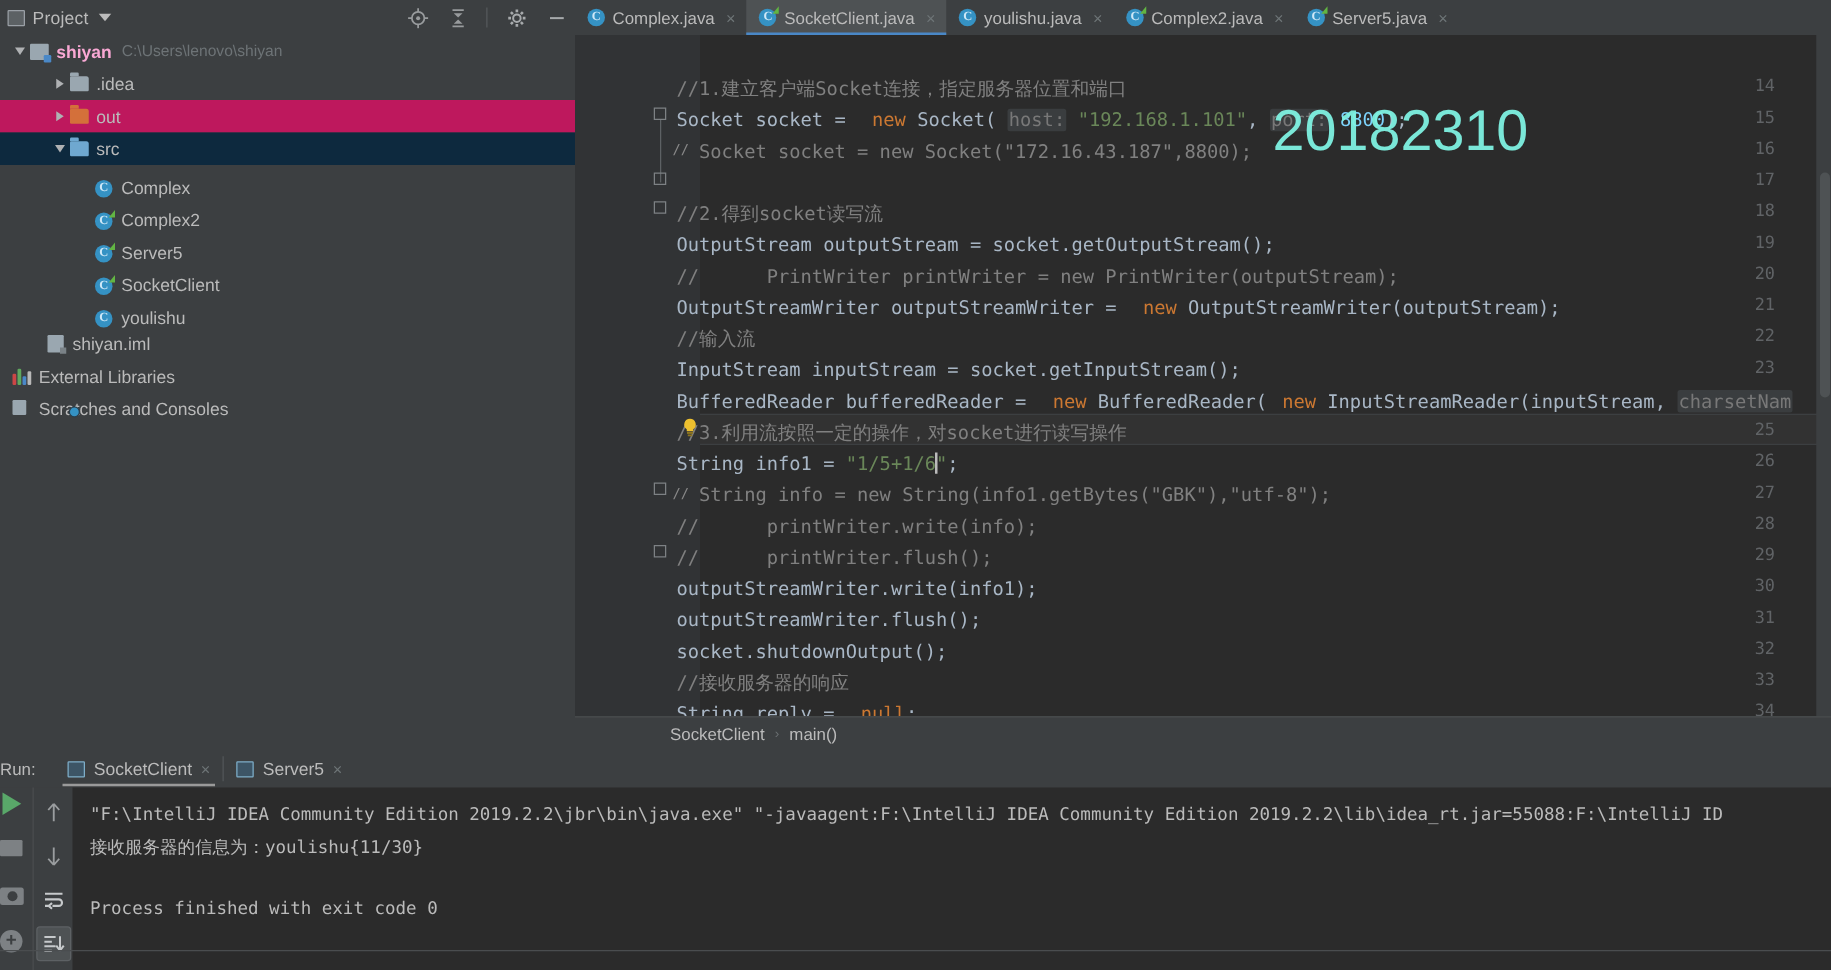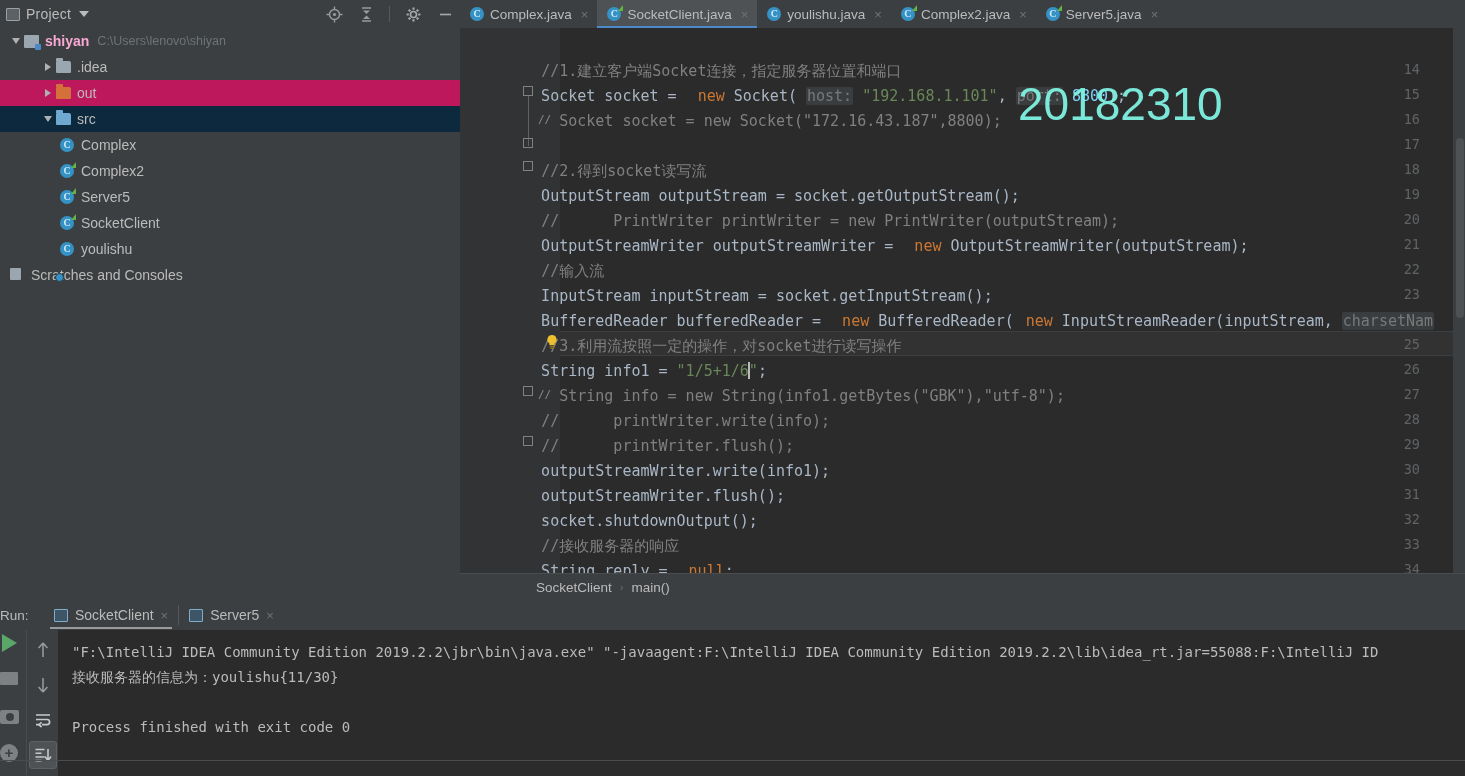--- a/index.html
+++ b/index.html
@@ -50,21 +50,21 @@
   .iml-ico:after { content: ""; position: absolute; right: -2px; bottom: -1px; width: 5px; height: 5px; background: #7a8287; }
   .lib-ico { width: 15px; flex: none; margin-right: 6px; display: flex; align-items: flex-end; gap: 1px; height: 13px; }
   .lib-ico span { width: 3px; border-radius: 1px; }
   .scr-ico { width: 15px; height: 14px; position: relative; flex: none; margin-right: 6px; }
   .scr-ico .pg { position: absolute; left: 0; top: 0; width: 11px; height: 12px; background: #9aa7b0; border-radius: 1px; }
   .scr-ico .cl { position: absolute; right: 0; bottom: 0; width: 9px; height: 9px; border-radius: 50%; background: #3592c4; border: 1.5px solid #2a3d4a; }
   .tree-path { color: #6d7376; font-size: 12.5px; margin-left: 8px; font-weight: normal; }
   .bold { font-weight: bold; color: #f9a8d4; }
   .indent1 { padding-left: 8px; }
   .indent2 { padding-left: 40px; }
-  .indent3 { padding-left: 60px; }
+  .indent3 { padding-left: 76px; align-items: flex-end; }
 
   
   .editor { position: absolute; left: 460px; top: 28px; width: 1005px; height: 545px; background: #2b2b2b; overflow: hidden; }
   .gutter { position: absolute; left: 0; top: 0; width: 100px; height: 545px; background: #313335; }
   .ln { position: absolute; right: 45px; color: #606366; font-size: 13.5px; font-family: "DejaVu Sans Mono", monospace; text-align: right; }
   .cl { position: absolute; left: 45px; white-space: pre; font-family: "DejaVu Sans Mono", monospace; font-size: 15px; color: #a9b7c6; line-height: 25px; }
   .cmt { color: #808080; }
   .kw  { color: #cc7832; padding-left: 12px; }
   .str { color: #6a8759; }
   .num { color: #7dd3fc; }
@@ -229,21 +229,34 @@
     </div>
     <div class="tree-row indent3">
       <span class="jico mod" style="margin-right:7px"></span>
       <span>SocketClient</span>
     </div>
     <div class="tree-row indent3">
       <span class="jico" style="margin-right:7px"></span>
       <span>youlishu</span>
     </div>
 
-
+    <div class="tree-row" style="padding-left:38px">
+      <span class="iml-ico"></span>
+      <span>shiyan.iml</span>
+    </div>
+
+    <div class="tree-row" style="padding-left:10px">
+      <span class="lib-ico">
+        <span style="height:9px;background:#cc4646"></span>
+          <span style="height:13px;background:#5fa85f"></span>
+          <span style="height:7px;background:#4a88c7"></span>
+          <span style="height:11px;background:#b9b9b9"></span>
+      </span>
+      <span>External Libraries</span>
+    </div>
 
     <div class="tree-row" style="padding-left:10px">
       <span class="scr-ico">
           <span class="pg"></span>
           <span class="cl"></span>
         </span>
       <span>Scratches and Consoles</span>
     </div>
   </div>
 

